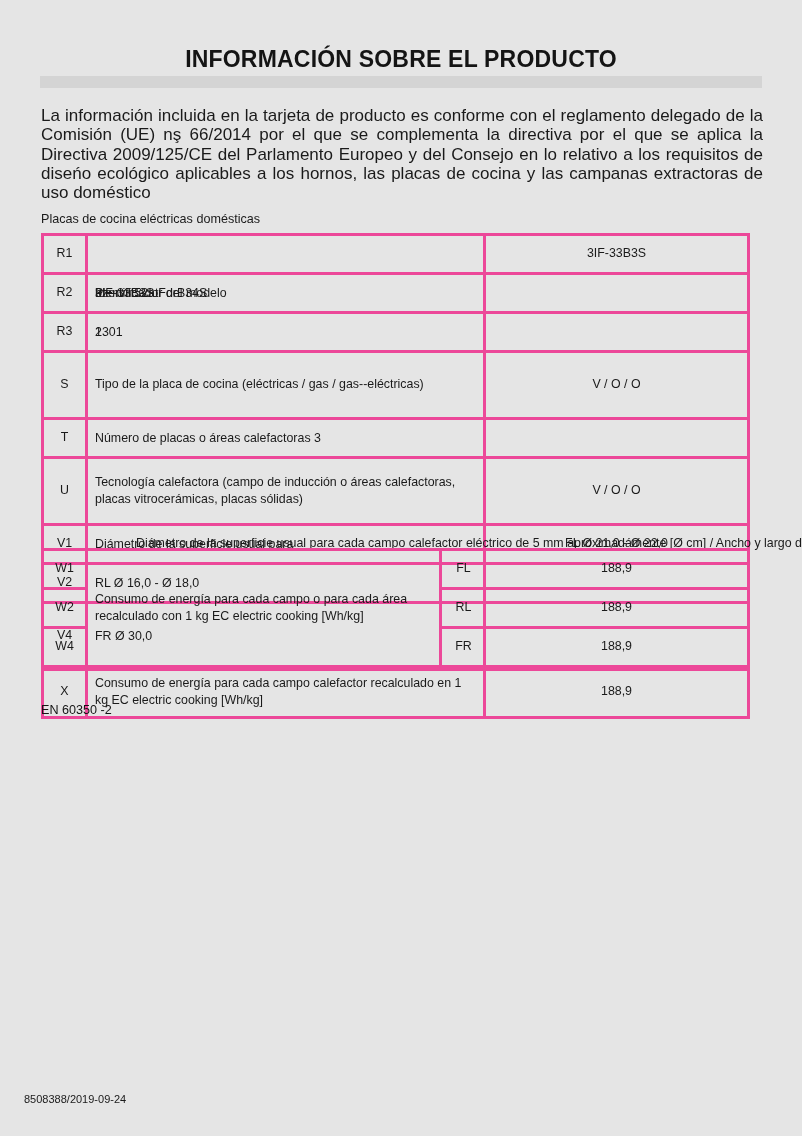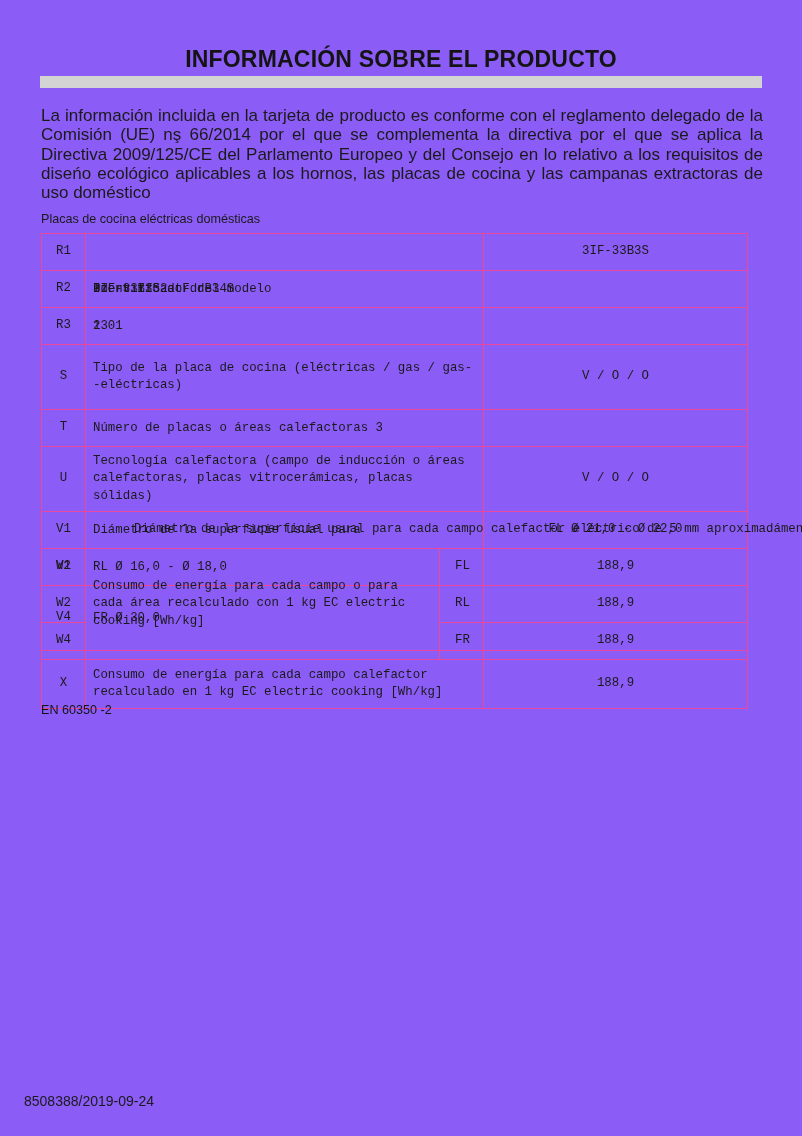--- a/index.html
+++ b/index.html
@@ -10,21 +10,21 @@
   }
   body {
     font-family: "Liberation Sans", sans-serif;
     color: #1a1a1a;
   }
   .page {
     position: relative;
     width: 802px;
     height: 1136px;
     margin: 0 auto;
-    background: #8b5cf6;
+    background: #e5e5e5;
     overflow: hidden;
   }
 
   
   .doc-title {
     position: absolute;
     left: 0;
     top: 46px;
     width: 802px;
     text-align: center;
@@ -70,25 +70,24 @@
     position: absolute;
     left: 41px;
     top: 233px;
     width: 706px;
     border-collapse: collapse;
     table-layout: fixed;
     font-size: 12.4px;
     color: #1a1a1a;
   }
   .spec-table td {
-    border: 1px solid #ec4899;
+    border: 3px solid #ec4899;
     padding: 4px 7px;
     vertical-align: middle;
     line-height: 17.5px;
-    font-family: Liberation Mono, monospace;
   }
   .col-code  { width: 44px;  text-align: center; }
   .col-desc  { width: 398px; text-align: left; }
   .col-sub   { width: 44px;  text-align: left; }
   .col-val   { width: 264px; text-align: center; }
 
   td.code   { text-align: center; }
   td.desc   { text-align: left; }
   td.sub    { text-align: center; padding-left: 9px; }
   td.value  { text-align: center; }
@@ -149,21 +148,21 @@
   .standards .norm {
     margin: 0;
     font-weight: normal;
   }
 
   
   .page-footer {
     position: absolute;
     left: 24px;
     top: 1093px;
-    font-size: 14px;
+    font-size: 11px;
     color: #1a1a1a;
   }
 </style>
 </head>
 <body>
 
 <div class="page">
 
   <div class="doc-title">INFORMACIÓN SOBRE EL PRODUCTO</div>
 

